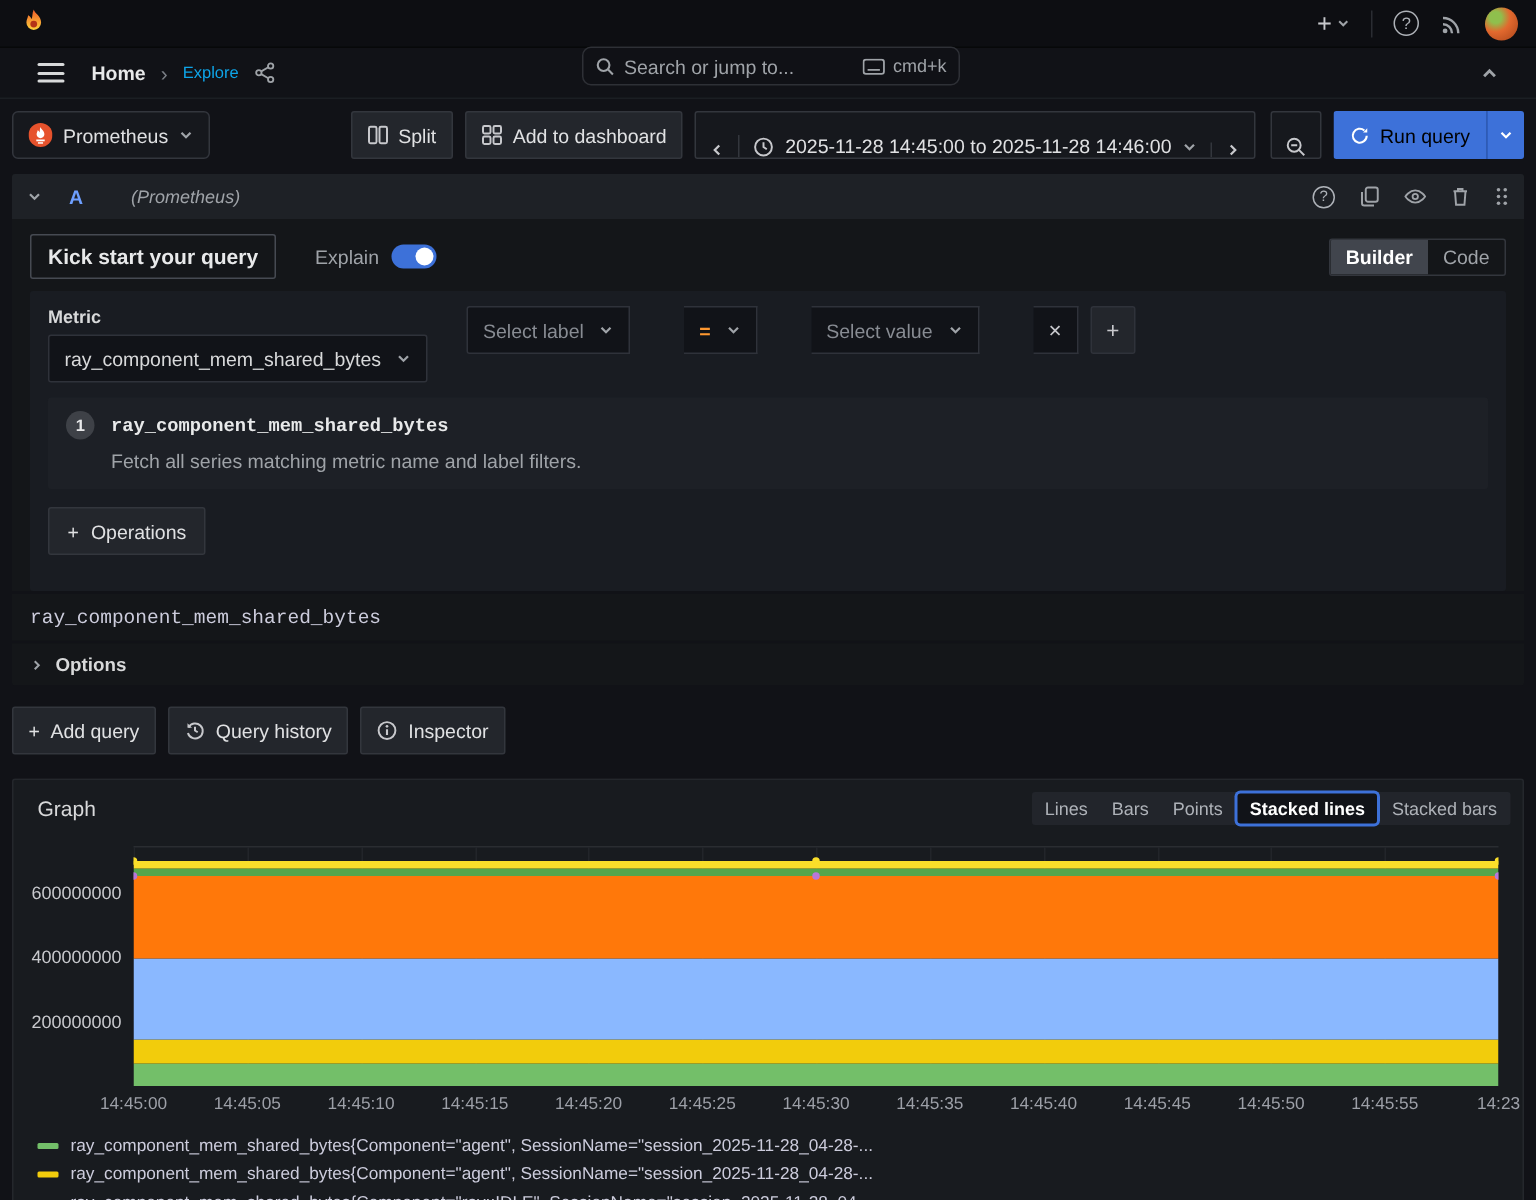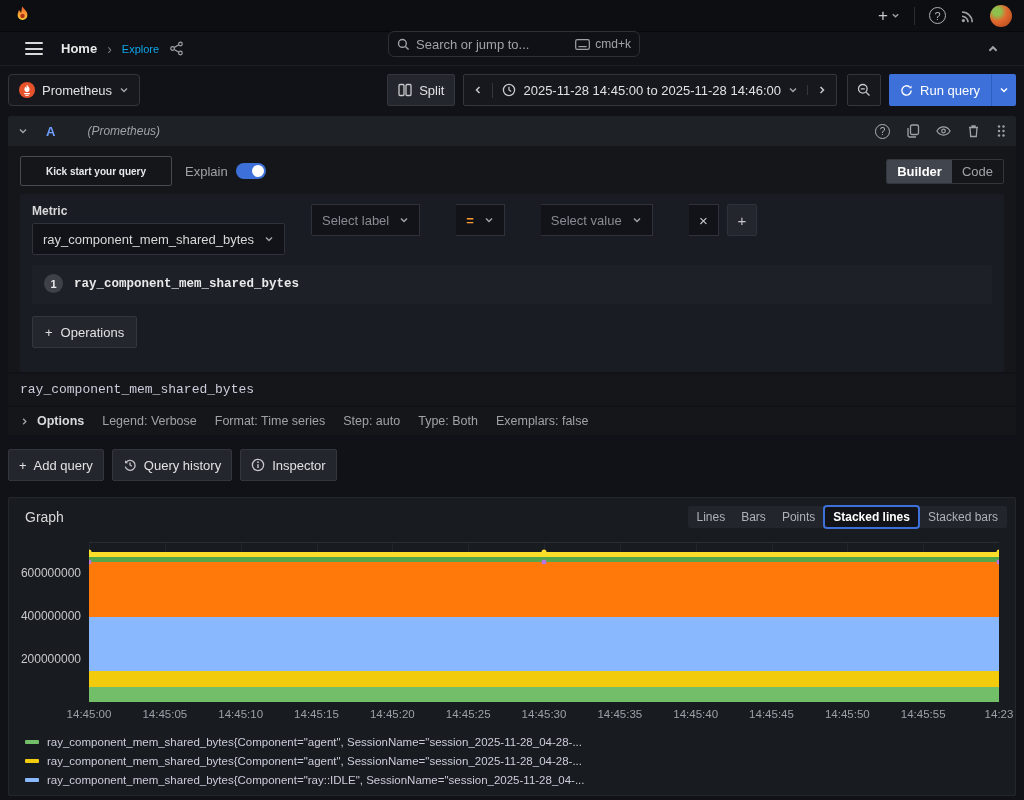--- a/index.html
+++ b/index.html
@@ -36,43 +36,43 @@
   .crumb-right { margin-left:auto; color:#9FA3A8; }
 
   
   .main { padding:0 8px; }
   .toolbar { margin-top:8px; display:flex; align-items:center; }
   .btn { height:32px; display:inline-flex; align-items:center; gap:7px; padding:0 10px;
     background:#23262C; border:1px solid #33363D; border-radius:2px; font-size:13px;
     color:#E0E1E3; font-weight:500; cursor:pointer; white-space:nowrap; }
   .ds-picker { background:#16181D; border:1px solid #33363D; border-radius:4px; }
   .toolbar-right { margin-left:auto; display:flex; align-items:center; gap:8px; }
-  .timegroup { display:flex; align-items:center; height:32px; background:#16181D;
+  .timegroup { display:flex; align-items:flex-end; height:32px; background:#16181D;
     border:1px solid #33363D; border-radius:2px; overflow:hidden; }
   .timegroup > div { display:flex; align-items:center; padding:0 9px; cursor:pointer; }
   .timegroup > div + div { border-left:1px solid #33363D; }
   .time-main { gap:7px; font-size:13px; font-weight:500; color:#E0E1E3; }
   .zoombtn { margin-left:2px; width:34px; justify-content:center; }
   .runbtn { display:flex; height:32px; border-radius:2px; overflow:hidden; cursor:pointer; }
-  .runbtn .run-main { background:#3D71D9; color:#ffffff; display:flex; align-items:center;
+  .runbtn .run-main { background:#3D71D9; color:#000000; display:flex; align-items:center;
     gap:7px; padding:0 11px; font-size:13px; font-weight:500;justify-content:center; }
   .runbtn .run-caret { background:#3D71D9; border-left:1px solid #2E5EBF; display:flex;
     align-items:center; padding:0 7px; color:#fff; }
 
   
   .qwrap { margin-top:10px; border-radius:2px; overflow:hidden; }
   .qheader { height:30px; background:#1E2126; display:flex; align-items:center; padding:0 10px; gap:10px; }
   .qref { color:#6E9FFF; font-weight:700; font-size:13px; margin-left:8px; }
   .qds { color:#9FA3A8; font-style:italic; font-size:12px; margin-left:22px; }
   .qicons { margin-left:auto; display:flex; align-items:center; gap:16px; color:#9FA3A8; }
   .qbody { background:#141619; padding:8px 12px 0 12px; }
   .kickrow { display:flex; align-items:center; height:34px; }
-  .kick-btn { height:30px; padding:0 25px; border:1px solid #464A52; border-radius:2px;
-    display:inline-flex; align-items:center; font-size:10px; font-weight:700; color:#E8E9EA; cursor:pointer; }
-  .explain-wrap { display:flex; align-items:center; gap:8px; margin-left:13px; }
+  .kick-btn { height:30px; padding:0 11px; border:1px solid #464A52; border-radius:2px;
+    display:inline-flex; align-items:center; font-size:14px; font-weight:700; color:#E8E9EA; cursor:pointer; }
+  .explain-wrap { display:flex; align-items:center; gap:8px; margin-left:26px; }
   .explain-label { color:#9FA3A8; font-size:13px; }
   .toggle { width:30px; height:16px; border-radius:9px; background:#3D71D9; position:relative; cursor:pointer; }
   .toggle .knob { position:absolute; right:2px; top:2px; width:12px; height:12px;
     border-radius:50%; background:#FFFFFF; }
   .segmented { margin-left:auto; display:flex; border:1px solid #33363D; border-radius:2px; overflow:hidden;justify-content:flex-end; }
   .segmented .seg { padding:4px 10px; font-size:13px; color:#9FA3A8; cursor:pointer; }
   .segmented .seg.sel { background:#41454D; color:#FFFFFF; font-weight:700; }
 
   .builder-panel { background:#191C22; border-radius:2px; margin-top:6px; padding:10px 12px 12px 12px; }
   .field-row { display:flex; gap:26px; }
@@ -239,20 +239,31 @@
     </div>
     <div class="toolbar-right">
       <div class="btn">
         <span>
           <svg class="ic-light" width="14" height="14" viewBox="0 0 14 14">
               <rect x="1" y="1.5" width="5" height="11" rx="1" fill="none" stroke="currentColor" stroke-width="1.3"></rect>
               <rect x="8" y="1.5" width="5" height="11" rx="1" fill="none" stroke="currentColor" stroke-width="1.3"></rect>
             </svg>
         </span>
         <span>Split</span>
+      </div>
+      <div class="btn">
+        <span>
+          <svg class="ic-light" width="14" height="14" viewBox="0 0 14 14">
+              <rect x="1" y="1" width="5" height="5" rx="1" fill="none" stroke="currentColor" stroke-width="1.3"></rect>
+              <rect x="8" y="1" width="5" height="5" rx="1" fill="none" stroke="currentColor" stroke-width="1.3"></rect>
+              <rect x="1" y="8" width="5" height="5" rx="1" fill="none" stroke="currentColor" stroke-width="1.3"></rect>
+              <rect x="8" y="8" width="5" height="5" rx="1" fill="none" stroke="currentColor" stroke-width="1.3"></rect>
+            </svg>
+        </span>
+        <span>Add to dashboard</span>
       </div>
       <div class="timegroup">
         <div>
           <svg class="ic-light" width="10" height="10" viewBox="0 0 10 10">
               <path d="M6.5 2 3.5 5 6.5 8" fill="none" stroke="currentColor" stroke-width="1.5"></path>
             </svg>
         </div>
         <div class="time-main">
           <span>
             <svg class="ic-light" width="14" height="14" viewBox="0 0 14 14">
@@ -394,47 +405,41 @@
               <span class="sq-btn plus-sq">+</span>
             </div>
           </div>
         </div>
 
         <div class="explain-box">
           <div class="ex-line1">
             <span class="num-badge">1</span>
             <span class="ex-metric mono">ray_component_mem_shared_bytes</span>
           </div>
+          <div class="ex-desc">Fetch all series matching metric name and label filters.</div>
         </div>
 
         <div class="ops-row">
           <span class="ops-btn">
             <span>+</span>
             <span>Operations</span>
           </span>
         </div>
       </div>
     </div>
 
     <div class="rawrow mono">ray_component_mem_shared_bytes</div>
 
     <div class="optsrow">
       <span class="opts-toggle">
         <svg class="ic" width="9" height="9" viewBox="0 0 10 10">
             <path d="M3.5 2 6.5 5 3.5 8" fill="none" stroke="currentColor" stroke-width="1.5"></path>
           </svg>
         <span class="opts-label">Options</span>
       </span>
-      <span style="display:flex; gap:18px;">
-          <span class="opt">Legend: Verbose</span>
-          <span class="opt">Format: Time series</span>
-          <span class="opt">Step: auto</span>
-          <span class="opt">Type: Both</span>
-          <span class="opt">Exemplars: false</span>
-        </span>
     </div>
   </div>
 
   <div class="actions">
     <div class="btn">
       <span>+</span>
       <span>Add query</span>
     </div>
     <div class="btn">
       <span>

